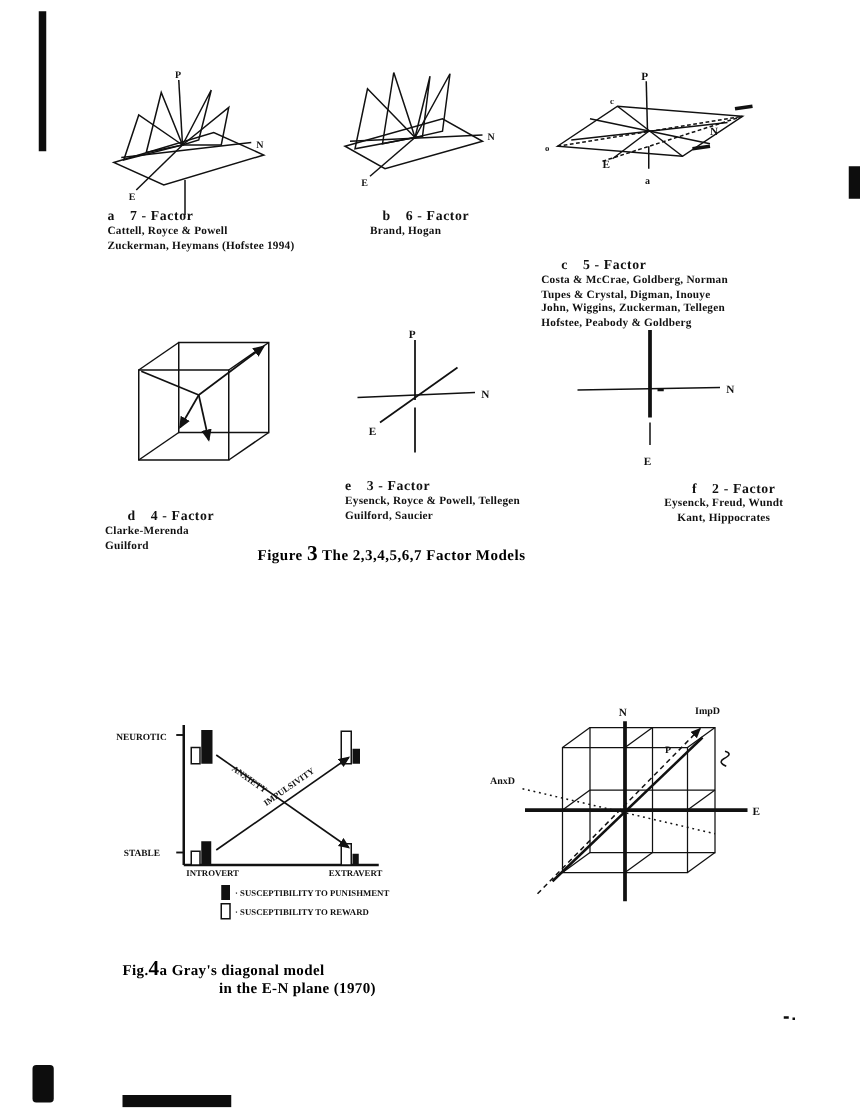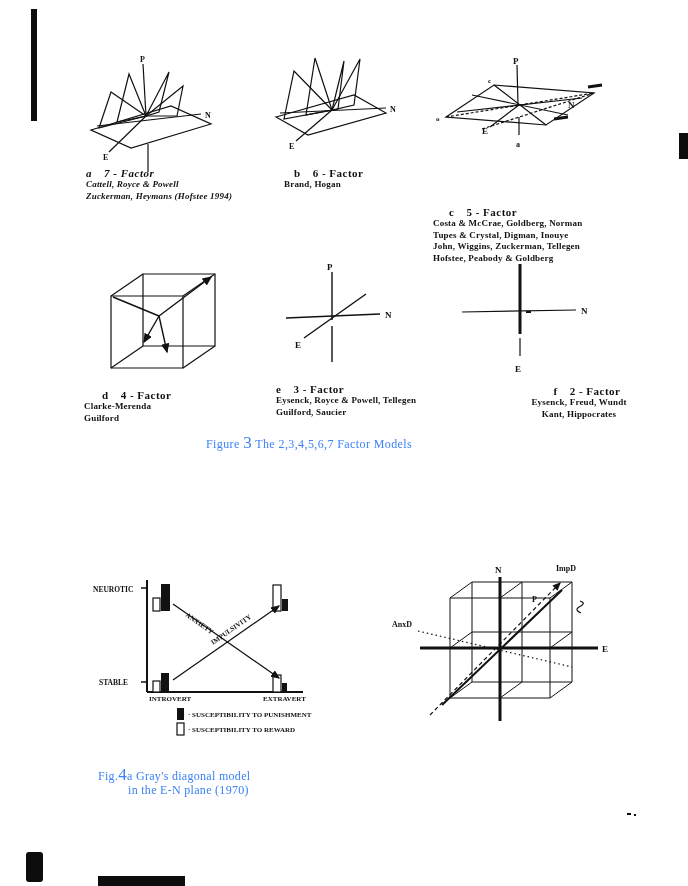--- a/index.html
+++ b/index.html
@@ -4,21 +4,21 @@
 <style>
   html,body{margin:0;padding:0;background:#ffffff;}
   .page{position:relative;width:688px;height:886px;background:#ffffff;overflow:hidden;
         font-family:"Liberation Serif","DejaVu Serif",serif;color:#111;}
   svg{position:absolute;overflow:visible;}
   svg text{font-family:"Liberation Serif","DejaVu Serif",serif;font-weight:700;fill:#111;}
   .panel-label{position:absolute;color:#111;}
   .panel-title{font-size:11px;font-weight:700;letter-spacing:.5px;}
   .panel-title .ltr{display:inline-block;margin-right:12px;font-weight:700;}
   .panel-authors div{font-size:9px;font-weight:700;line-height:11.5px;letter-spacing:.2px;}
-  .cap{position:absolute;font-weight:400;color:#3b82f6;}
+  .cap{position:absolute;font-weight:700;color:#000000;}
   .cap .bignum{font-size:17px;line-height:12px;}
   .fig3cap{font-size:12px;line-height:14px;letter-spacing:.4px;}
   .fig4cap{font-size:12px;line-height:14px;letter-spacing:.3px;margin-top:32px;}
   .artifact{position:absolute;background:#0d0d0d;}
 </style>
 </head>
 <body>
 
 <div class="page">
 
@@ -120,46 +120,46 @@
     <g stroke="#111" fill="none">
       <line x1="72" y1="8" x2="72" y2="78" stroke-width="3"></line>
       <line x1="72" y1="82" x2="72" y2="100" stroke-width="1.2"></line>
       <line x1="14" y1="56" x2="128" y2="54" stroke-width="1.2"></line>
       <line x1="78" y1="56" x2="83" y2="56" stroke-width="2"></line>
     </g>
     <text x="133" y="58" font-size="9">N</text>
     <text x="67" y="116" font-size="9">E</text>
   </svg>
 
-  <div class="panel-label" style="left:86px;top:167px;width:210px;font-style:italic;">
+  <div class="panel-label" style="left:86px;top:167px;width:210px;">
     <div class="panel-title"><span class="ltr">a</span><span>7 - Factor</span></div>
     <div class="panel-authors">
       <div>Cattell, Royce &amp; Powell</div>
       <div>Zuckerman, Heymans (Hofstee 1994)</div>
     </div>
   </div>
 
-  <div class="panel-label" style="left:276px;top:167px;width:160px;">
+  <div class="panel-label" style="left:288px;top:167px;width:160px;">
     <div class="panel-title" style="padding-left:18px;"><span class="ltr">b</span><span>6 - Factor</span></div>
     <div class="panel-authors" style="padding-left:8px;">
       <div>Brand, Hogan</div>
     </div>
   </div>
 
   <div class="panel-label" style="left:433px;top:165px;width:220px;margin-top:41px;">
     <div class="panel-title" style="padding-left:16px;"><span class="ltr">c</span><span>5 - Factor</span></div>
     <div class="panel-authors">
       <div>Costa &amp; McCrae, Goldberg, Norman</div>
       <div>Tupes &amp; Crystal, Digman, Inouye</div>
       <div>John, Wiggins, Zuckerman, Tellegen</div>
       <div>Hofstee, Peabody &amp; Goldberg</div>
     </div>
   </div>
 
-  <div class="panel-label" style="left:84px;top:389px;width:170px;">
+  <div class="panel-label" style="left:84px;top:407px;width:170px;">
     <div class="panel-title" style="padding-left:18px;"><span class="ltr">d</span><span>4 - Factor</span></div>
     <div class="panel-authors">
       <div>Clarke-Merenda</div>
       <div>Guilford</div>
     </div>
   </div>
 
   <div class="panel-label" style="left:276px;top:383px;width:200px;">
     <div class="panel-title"><span class="ltr">e</span><span>3 - Factor</span></div>
     <div class="panel-authors">
@@ -222,21 +222,21 @@
       <text x="103" y="145" font-size="7">· SUSCEPTIBILITY TO PUNISHMENT</text>
       <text x="103" y="160" font-size="7">· SUSCEPTIBILITY TO REWARD</text>
     </g>
   </svg>
 
   <div class="cap fig4cap" style="left:98px;top:737px;width:250px;">
     <div>
       <span>Fig.</span><span class="bignum">4</span><span>a</span>
       <span>Gray's diagonal model</span>
     </div>
-    <div style="padding-left:30px;">in the E-N plane (1970)</div>
+    <div style="padding-left:30px;text-align:center;">in the E-N plane (1970)</div>
   </div>
 
   <svg style="left:390px;top:555px;" width="232" height="175" viewBox="0 0 232 175">
     <defs>
       <marker id="ah3" markerWidth="8" markerHeight="8" refX="6" refY="3" orient="auto">
         <path d="M0,0 L7,3 L0,6 Z" fill="#111"></path>
       </marker>
     </defs>
     <g stroke="#111" stroke-width="1" fill="none">
       <polygon points="60,43 160,43 160,143 60,143"></polygon>

